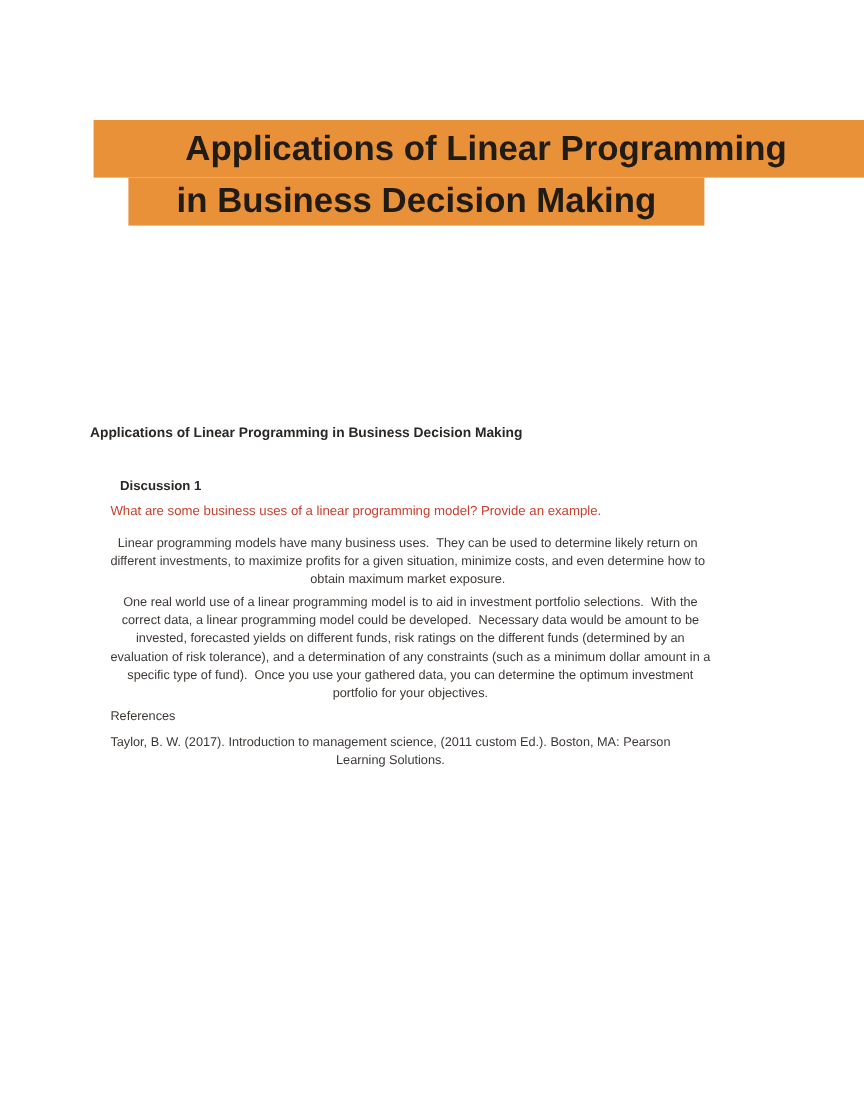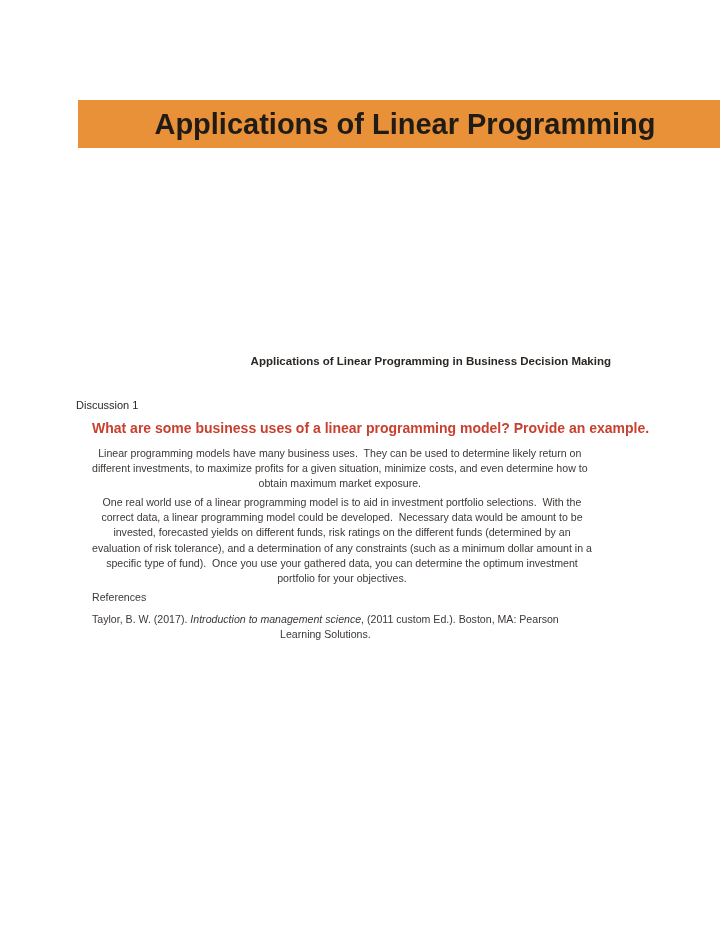--- a/index.html
+++ b/index.html
@@ -36,62 +36,63 @@
     justify-content: center;
     white-space: pre;
   }
   .banner-line1 { left: 78px;  top: 100px; width: 654px; height: 48px; }
   .banner-line2 { left: 107px; top: 148px; width: 480px; height: 40px; }
 
   
   .doc-heading {
     position: absolute;
     left: 75px; top: 355px; width: 536px;
-    text-align: right;
+    text-align: left;
     font-weight: bold;
     font-size: 11.5px;
     color: var(--heading_text);
     white-space: pre;
   }
   .section-label {
     position: absolute;
-    left: 76px; top: 399px;
-    font-weight: normal;
+    left: 100px; top: 399px;
+    font-weight: bold;
     font-size: 11px;
     color: var(--heading_text);
     white-space: pre;
   }
   .question {
     position: absolute;
     left: 92px; top: 420px;
-    font-weight: bold;
-    font-size: 14px;
+    font-weight: normal;
+    font-size: 11px;
     color: var(--question_red);
     white-space: pre;
   }
   .para {
     position: absolute;
     left: 92px;
     color: var(--body_text);
     font-size: 10.6px;
     line-height: 15.2px;
   }
   .para .line { white-space: pre; text-align: center; }
   .para1 { top: 446px; }
   .para2 { top: 495px; }
   .refs  { top: 590px; }
   .citation { top: 612px; }
-  .italic { font-style: italic; }
+  .italic { }
 </style>
 </head>
 <body>
 
 <div class="page">
 
   <div class="banner-line banner-line1">Applications of Linear Programming</div>
+  <div class="banner-line banner-line2">in Business Decision Making</div>
 
   <div class="doc-heading">Applications of Linear Programming in Business Decision Making</div>
 
   <div class="section-label">Discussion 1</div>
 
   <div class="question">What are some business uses of a linear programming model? Provide an example.</div>
 
   <div class="para para1">
     <div class="line">Linear programming models have many business uses.  They can be used to determine likely return on</div>
     <div class="line">different investments, to maximize profits for a given situation, minimize costs, and even determine how to</div>

